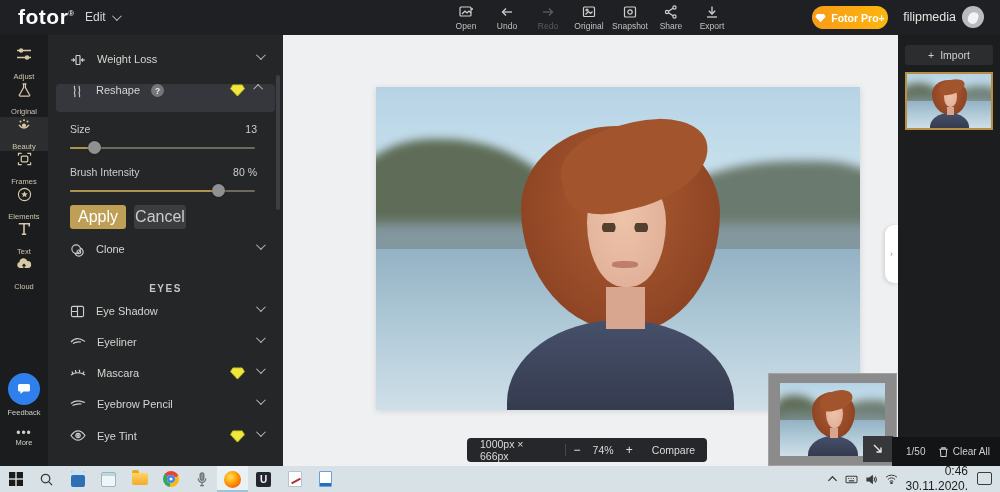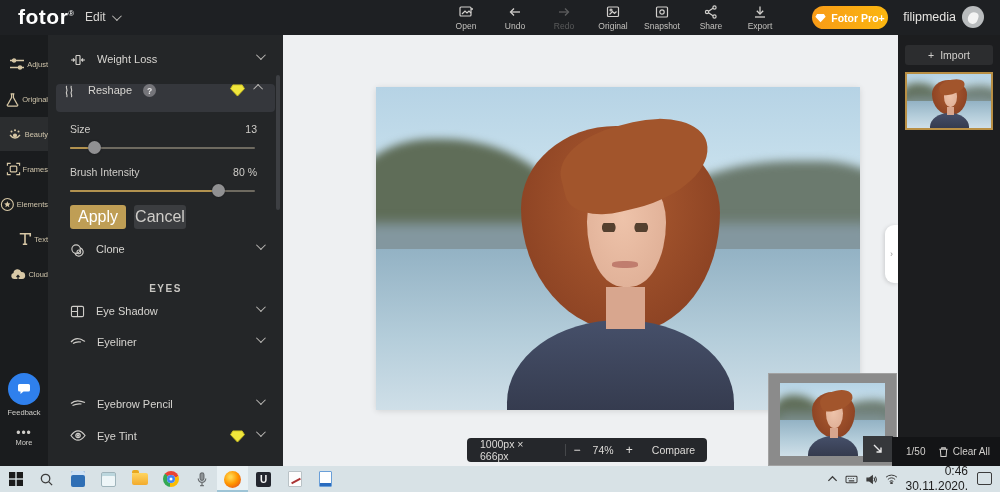--- a/index.html
+++ b/index.html
@@ -7,48 +7,48 @@
   body { font-family:"Liberation Sans", sans-serif; background:#1a1b1d; }
   .screen { position:relative; width:1000px; height:492px; overflow:hidden; }
 
   
   .topbar { position:absolute; left:0; top:0; width:1000px; height:35px; background:#1e2023; display:flex; align-items:center; z-index:30;padding-left:32px; }
   .logo { position:absolute; left:18px; top:5px; color:#fff; font-size:21px; font-weight:bold; letter-spacing:.5px; }
   .logo sup { font-size:8px; font-weight:normal; }
   .edit-menu { position:absolute; left:85px; top:10px; color:#d8d6d3; font-size:12px; display:flex; align-items:center; gap:6px; cursor:pointer; }
   .chev { width:7px; height:7px; border-right:1.5px solid #b9b7b4; border-bottom:1.5px solid #b9b7b4; transform:rotate(45deg) translateY(-2px); }
   .chev.up { transform:rotate(-135deg) translateY(-2px); }
-  .tools { position:absolute; left:446px; top:0; height:35px; display:flex; align-items:center; gap:9px; }
+  .tools { position:absolute; left:446px; top:0; height:35px; display:flex; align-items:center; gap:1px; }
   .tool { width:40px; display:flex; flex-direction:column; align-items:center; gap:1px; color:#cfcdca; cursor:pointer; }
   .tool svg { stroke:#d2d0cd; }
   .tool .tlabel { font-size:8.5px; color:#c2c0bd; }
   .tool.disabled { opacity:.35; }
   .pro-btn { position:absolute; left:812px; top:6px; width:76px; height:23px; border-radius:12px; background:linear-gradient(90deg,#f89b17,#fbb60f); display:flex; align-items:center; justify-content:center; gap:5px; color:#fff; font-size:10.5px; font-weight:bold; cursor:pointer; }
   .username { position:absolute; right:44px; top:10px; color:#e6e4e1; font-size:12.5px; }
   .avatar { position:absolute; right:16px; top:6px; width:22px; height:22px; border-radius:50%; background:#b9bcbe; overflow:hidden; }
   .avatar::after { content:""; position:absolute; left:6px; top:6px; width:10px; height:12px; background:#f3f3f3; border-radius:60% 40% 50% 50%; transform:rotate(18deg); }
 
   
   .sidebar { position:absolute; left:0; top:35px; width:48px; height:431px; background:#1a1c1e; z-index:20; }
-  .side-item { position:absolute; left:0; width:48px; height:34px; display:flex; flex-direction:row; align-items:center; justify-content:flex-end; gap:2px; cursor:pointer; }
+  .side-item { position:absolute; left:0; width:48px; height:34px; display:flex; flex-direction:column; align-items:center; justify-content:space-between; gap:2px; cursor:pointer; }
   .side-item .slabel { font-size:7.5px; color:#cfc4ab; }
   .side-item svg { stroke:#d8c8a6; fill:none; }
   .side-item.active { background:#2b2d2f; }
   .feedback-wrap { position:absolute; left:0; top:338px; width:48px; display:flex; flex-direction:column; align-items:center; gap:3px; }
   .feedback-circle { width:32px; height:32px; border-radius:50%; background:#2f80ed; display:flex; align-items:center; justify-content:center; cursor:pointer; }
   .flabel { font-size:7.5px; color:#cfcdc9; }
   .more-wrap { position:absolute; left:0; top:395px; width:48px; display:flex; flex-direction:column; align-items:center; gap:2px; cursor:pointer; }
   .dots { color:#cfcdc9; font-size:12px; letter-spacing:1px; line-height:6px; }
 
   
   .panel { position:absolute; left:48px; top:35px; width:235px; height:431px; background:#242628; z-index:10; }
   .row { position:absolute; left:0; right:0; height:26px; display:flex; align-items:flex-start; padding:0 20px 0 22px; color:#d7d5d1; font-size:11px; cursor:pointer; gap:11px; }
   .row svg.ticon { stroke:#cfcdc9; fill:none; flex:none; }
   .row .rlabel { flex:1; }
-  .row.active-row { left:8px; right:8px; padding:0 12px 0 6px; background:#35373c; border-radius:4px; height:28px; }
+  .row.active-row { left:8px; right:8px; padding:0 12px 0 14px; background:#35373c; border-radius:4px; height:28px; }
   .help-q { width:13px; height:13px; border-radius:50%; background:#75757a; color:#e8e8e8; font-size:8.5px; font-weight:bold; display:flex; align-items:center; justify-content:center; }
   .gem { flex:none; }
   .slider-label { position:absolute; left:22px; right:26px; display:flex; justify-content:space-between; color:#cfcdc9; font-size:10.5px; }
   .slider { position:absolute; left:22px; width:185px; height:13px; cursor:pointer; }
   .track { position:absolute; left:0; right:0; top:6px; height:2px; background:#6e6a60; border-radius:2px; }
   .fill { position:absolute; left:0; top:6px; height:2px; background:#b2924f; border-radius:2px; }
   .handle { position:absolute; top:0; width:13px; height:13px; border-radius:50%; background:#909092; box-shadow:0 0 2px rgba(0,0,0,.5); }
   .btn { position:absolute; height:24px; border-radius:3px; font-size:16px; display:flex; align-items:center; justify-content:center; cursor:pointer; }
   .btn.apply { left:22px; width:56px; background:#bf9e55; color:#fff; }
   .btn.cancel { left:86px; width:52px; background:#3b3d40; color:#cfcdc9; }
@@ -328,20 +328,31 @@
 
     <div class="row" style="top:301px">
       <svg class="ticon" width="16" height="10" viewBox="0 0 16 10" stroke-width="1.2">
           <path d="M1 6c2.5-3 6-4 9-3s4 2.5 5 2"></path>
           <path d="M3 7.5c2-1.5 5-2 8-1.5"></path>
         </svg>
       <span class="rlabel">Eyeliner</span>
       <span class="chev"></span>
     </div>
 
+    <div class="row" style="top:332px">
+      <svg class="ticon" width="16" height="10" viewBox="0 0 16 10" stroke-width="1.2">
+          <path d="M1 8c4-3 10-3 14 0"></path>
+          <path d="M3 7L2 4.5M6 5.8L5.5 3M9.5 5.5V2.8M13 7l1-2.5"></path>
+        </svg>
+      <span class="rlabel">Mascara</span>
+      <svg class="gem" width="15" height="13" viewBox="0 0 16 14">
+          <path d="M3 1h10l2.5 4L8 13 .5 5z" fill="#f0e63c" stroke="#c9bd22" stroke-width="1"></path>
+        </svg>
+      <span class="chev"></span>
+    </div>
 
     <div class="row" style="top:363px">
       <svg class="ticon" width="16" height="9" viewBox="0 0 16 9" stroke-width="1.2">
           <path d="M1 5.5C4 2.5 9 2 15 4.5"></path>
           <path d="M2.5 7.5c3-1.5 6-2 9-1.5"></path>
         </svg>
       <span class="rlabel">Eyebrow Pencil</span>
       <span class="chev"></span>
     </div>
 

